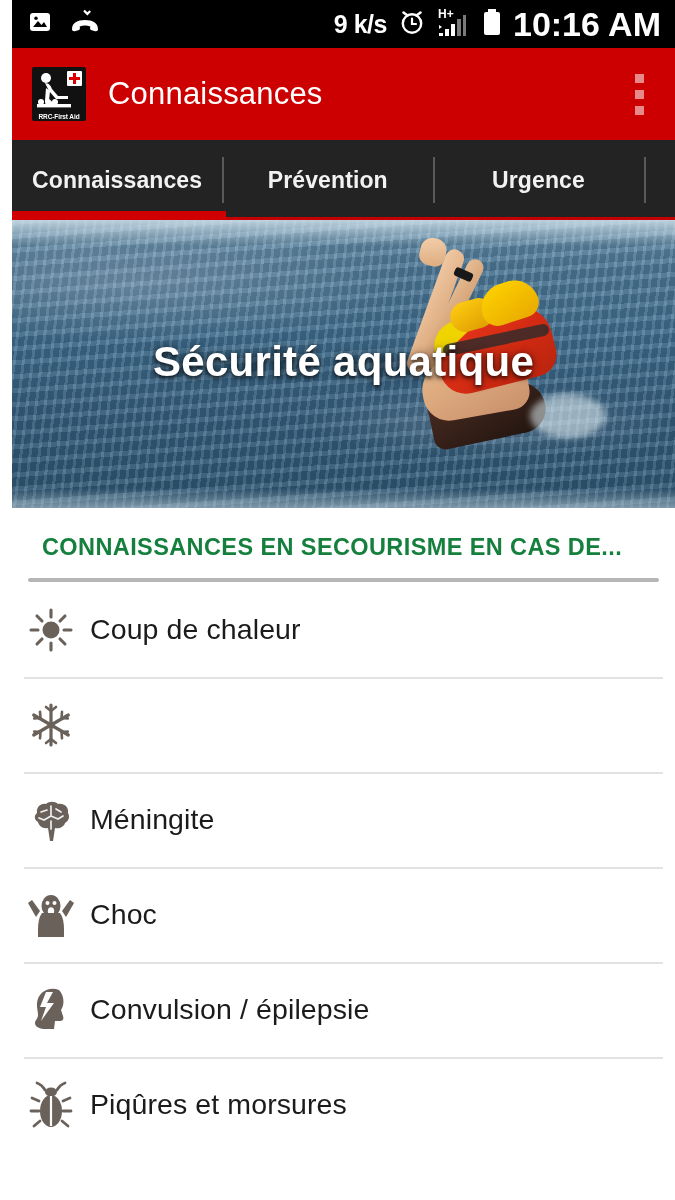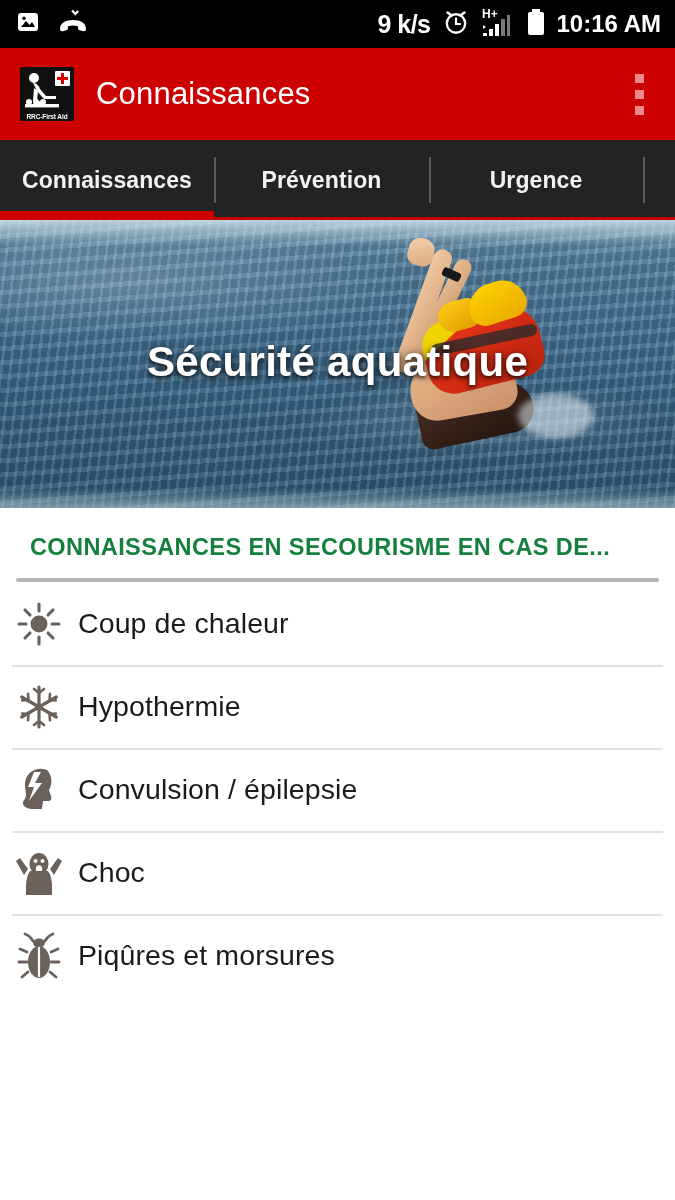--- a/index.html
+++ b/index.html
@@ -2,31 +2,31 @@
 <html><head>
 <meta charset="utf-8">
 <style>
   * { margin:0; padding:0; box-sizing:border-box; }
   html,body{ background:#fff; }
   body{
     width:675px; height:1200px; overflow:hidden;
     font-family:"Liberation Sans", sans-serif;
     -webkit-font-smoothing:antialiased;
   }
-  .phone{ width:675px; height:1200px; position:relative; background:#fff; }
+  .phone{ width:675px; height:1200px; position:relative; background:#fff;padding-left:12px; }
 
   
   .statusbar{
     height:48px; background:#000; color:#fff;
     display:flex; align-items:center; padding:0 14px 0 16px;
   }
   .sb-left{ display:flex; align-items:center; gap:18px; }
   .sb-right{ margin-left:auto; display:flex; align-items:center; gap:11px; }
   .sb-net{ font-size:25px; font-weight:700; letter-spacing:-0.5px; }
-  .sb-clock{ font-size:24px; font-weight:700; letter-spacing:0px; }
+  .sb-clock{ font-size:34px; font-weight:700; letter-spacing:0px; }
   .ico{ display:block; }
 
   
   .appbar{
     height:92px; background:#cc0000; display:flex; align-items:center;
     padding-left:20px; padding-right:22px; position:relative;
   }
   .logo{
     width:54px; height:54px; background:#111; flex:none;
     position:relative; border-radius:2px; overflow:hidden;
@@ -177,21 +177,21 @@
     font-size:23.5px; font-weight:700; color:#15803d;
     letter-spacing:0.4px; padding-left:30px;
   }
   .section-rule{
     margin:17px 16px 0 16px; height:4px; background:#b6b6b6; border-radius:2px;
   }
 
   
   .list{ background:#fff; }
   .row{
-    height:83px; display:flex; align-items:center; position:relative;
+    height:95px; display:flex; align-items:center; position:relative;
     cursor:pointer;
     text-align:center;
   }
   .row + .row::before{
     content:""; position:absolute; top:0; left:12px; right:12px; height:2px;
     background:#e2e2e2;
   }
   .row-icon{
     width:78px; min-width:78px; display:flex; align-items:center;
     justify-content:center; color:#6b615b;
@@ -340,52 +340,62 @@
             <path d="M23 3v40M5.7 13l34.6 20M5.7 33l34.6-20"></path>
           </g>
           <g stroke-width="2.6" stroke-linecap="round">
             <path d="M23 9l-5-4M23 9l5-4M23 37l-5 4M23 37l5 4"></path>
             <path d="M12.5 16l-6.3.4M12.5 16l-.5-6.3M33.5 30l6.3-.4M33.5 30l.5 6.3"></path>
             <path d="M12.5 30l-6.3-.4M12.5 30l-.5 6.3M33.5 16l6.3.4M33.5 16l.5-6.3"></path>
           </g>
           <circle cx="23" cy="23" r="3.4" stroke="none"></circle>
         </svg>
       </div>
-      <div class="row-label">Hypothermie</div>
-    </div>
-
-
-
-    <div class="row">
-      <div class="row-icon">
-        <svg width="44" height="48" viewBox="0 0 44 48" fill="#6b615b">
-          <path d="M30 4C20 0 9 6 8 17c-.4 5 1 8 1 12 0 4-3 5-3 8 0 4 5 6 11 6h8l1-8h5c3 0 4-2 3-5l-2-6c4-6 3-15-2-20z"></path>
-          <path d="M17 6l-6 15h6l-5 14 13-18h-7l6-11z" fill="#fcfcfc"></path>
-        </svg>
-      </div>
-      <div class="row-label">Convulsion / épilepsie</div>
-    </div>
+    </div>
+
+    <div class="row">
+      <div class="row-icon">
+        <svg width="48" height="46" viewBox="0 0 48 46" fill="#6b615b">
+          <path d="M10 16c-1-6 4-10 9-9 3-3 9-3 12 0 6-1 11 3 10 9 2 3 1 8-3 10-1 4-6 6-10 5l-2 13h-3l-2-13c-5 1-9-2-10-6-4-2-4-7-1-9z"></path>
+          <g stroke="#efefef" stroke-width="1.7" fill="none" stroke-linecap="round">
+            <path d="M24 9v10M24 19l-7 4M24 19l7 3M17 23l-5-2M31 22l5-3M24 24v8M20 13l-6 2M29 12l5 3"></path>
+          </g>
+        </svg>
+      </div>
+      <div class="row-label">Méningite</div>
+    </div>
+
 
     <div class="row">
       <div class="row-icon">
         <svg width="48" height="48" viewBox="0 0 48 48" fill="#6b615b">
           <ellipse cx="24" cy="15" rx="9.5" ry="11"></ellipse>
           <circle cx="20.5" cy="12" r="2" fill="#fbfbfb"></circle>
           <circle cx="27.5" cy="12" r="2" fill="#fbfbfb"></circle>
           <ellipse cx="24" cy="20" rx="3.2" ry="3.8" fill="#fbfbfb"></ellipse>
           <path d="M15 22C12 26 11 32 11 38v8h26v-8c0-6-1-12-4-16z"></path>
           <path d="M13 20L5 9l-4 3 8 14z"></path>
           <path d="M35 20l8-11 4 3-8 14z"></path>
         </svg>
       </div>
       <div class="row-label">Choc</div>
     </div>
 
     <div class="row">
       <div class="row-icon">
+        <svg width="44" height="48" viewBox="0 0 44 48" fill="#6b615b">
+          <path d="M30 4C20 0 9 6 8 17c-.4 5 1 8 1 12 0 4-3 5-3 8 0 4 5 6 11 6h8l1-8h5c3 0 4-2 3-5l-2-6c4-6 3-15-2-20z"></path>
+          <path d="M17 6l-6 15h6l-5 14 13-18h-7l6-11z" fill="#fcfcfc"></path>
+        </svg>
+      </div>
+      <div class="row-label">Convulsion / épilepsie</div>
+    </div>
+
+    <div class="row">
+      <div class="row-icon">
         <svg width="46" height="48" viewBox="0 0 46 48" fill="#6b615b">
           <g stroke="#6b615b" stroke-width="2.8" fill="none" stroke-linecap="round">
             <path d="M17 9C14 4 12 3 9 2M29 9c3-5 5-6 8-7"></path>
           </g>
           <ellipse cx="23" cy="11" rx="6" ry="4.6"></ellipse>
           <ellipse cx="23" cy="30" rx="11" ry="16"></ellipse>
           <path d="M23 15v30" stroke="#fbfbfb" stroke-width="2.2"></path>
           <g stroke="#6b615b" stroke-width="2.8" stroke-linecap="round">
             <path d="M11 20l-7-3M11 30H3M12 40l-6 5M35 20l7-3M35 30h8M34 40l6 5"></path>
           </g>

